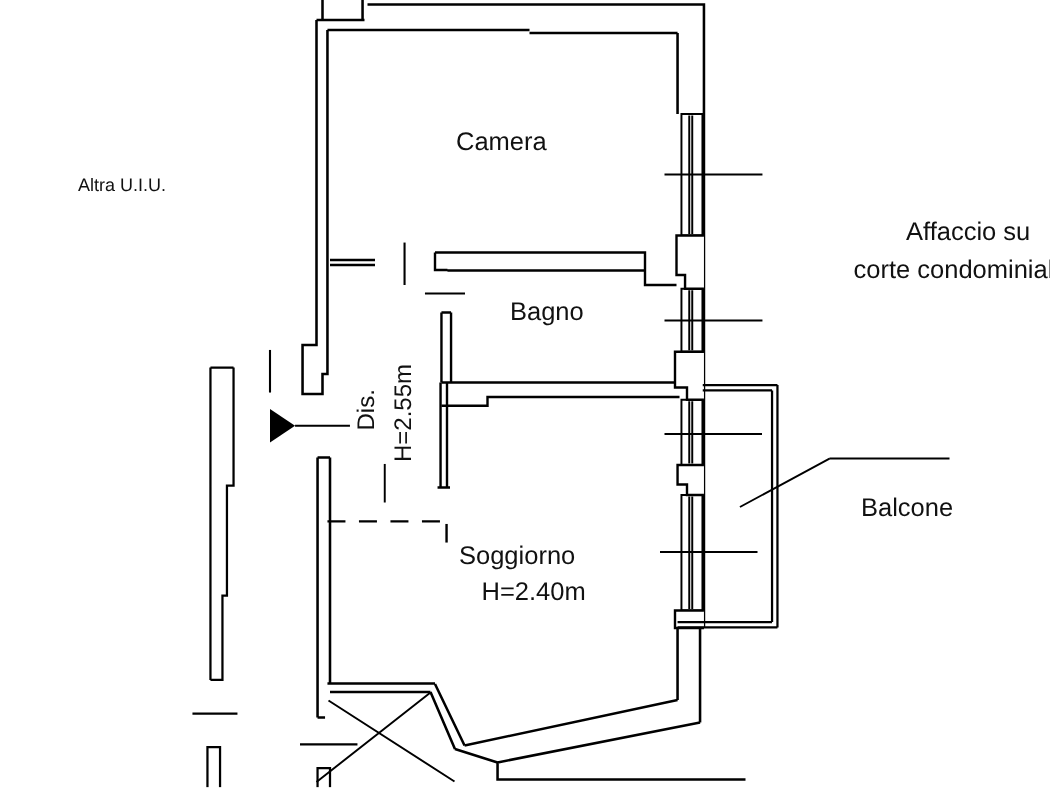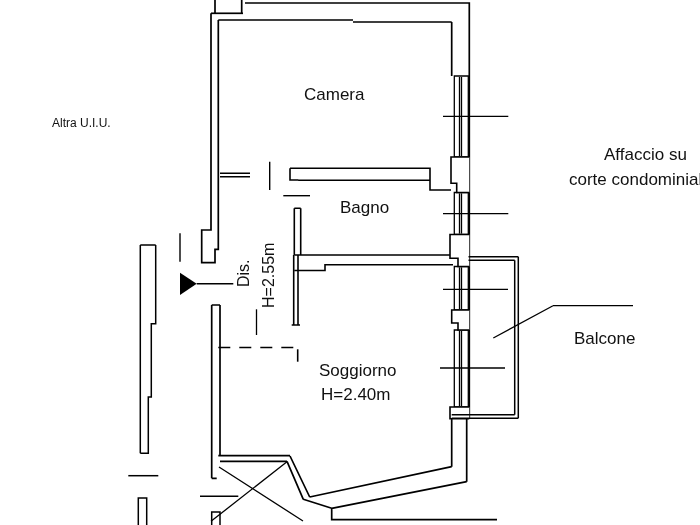--- a/index.html
+++ b/index.html
@@ -110,21 +110,21 @@
     <text transform="translate(249,287) rotate(-90)" font-size="16">Dis.</text>
     <text transform="translate(274,308) rotate(-90)" font-size="16">H=2.55m</text>
   </svg>
 
   <div class="lbl small" style="left:52px;top:117px;">Altra U.I.U.</div>
 
   <div class="lbl" style="left:304px;top:85px;text-align:right;">Camera</div>
 
   <div class="lbl" style="left:340px;top:198px;">Bagno</div>
 
-  <div class="lbl" style="left:306px;top:361px;margin-left:13px;">Soggiorno</div>
+  <div class="lbl" style="left:306px;top:361px;">Soggiorno</div>
 
   <div class="lbl" style="left:321px;top:385px;">H=2.40m</div>
 
   <div class="lbl" style="left:604px;top:145px;">Affaccio su</div>
 
   <div class="lbl" style="left:569px;top:170px;">corte condominiale</div>
 
   <div class="lbl" style="left:574px;top:285px;margin-top:44px;">Balcone</div>
 
 </div>

